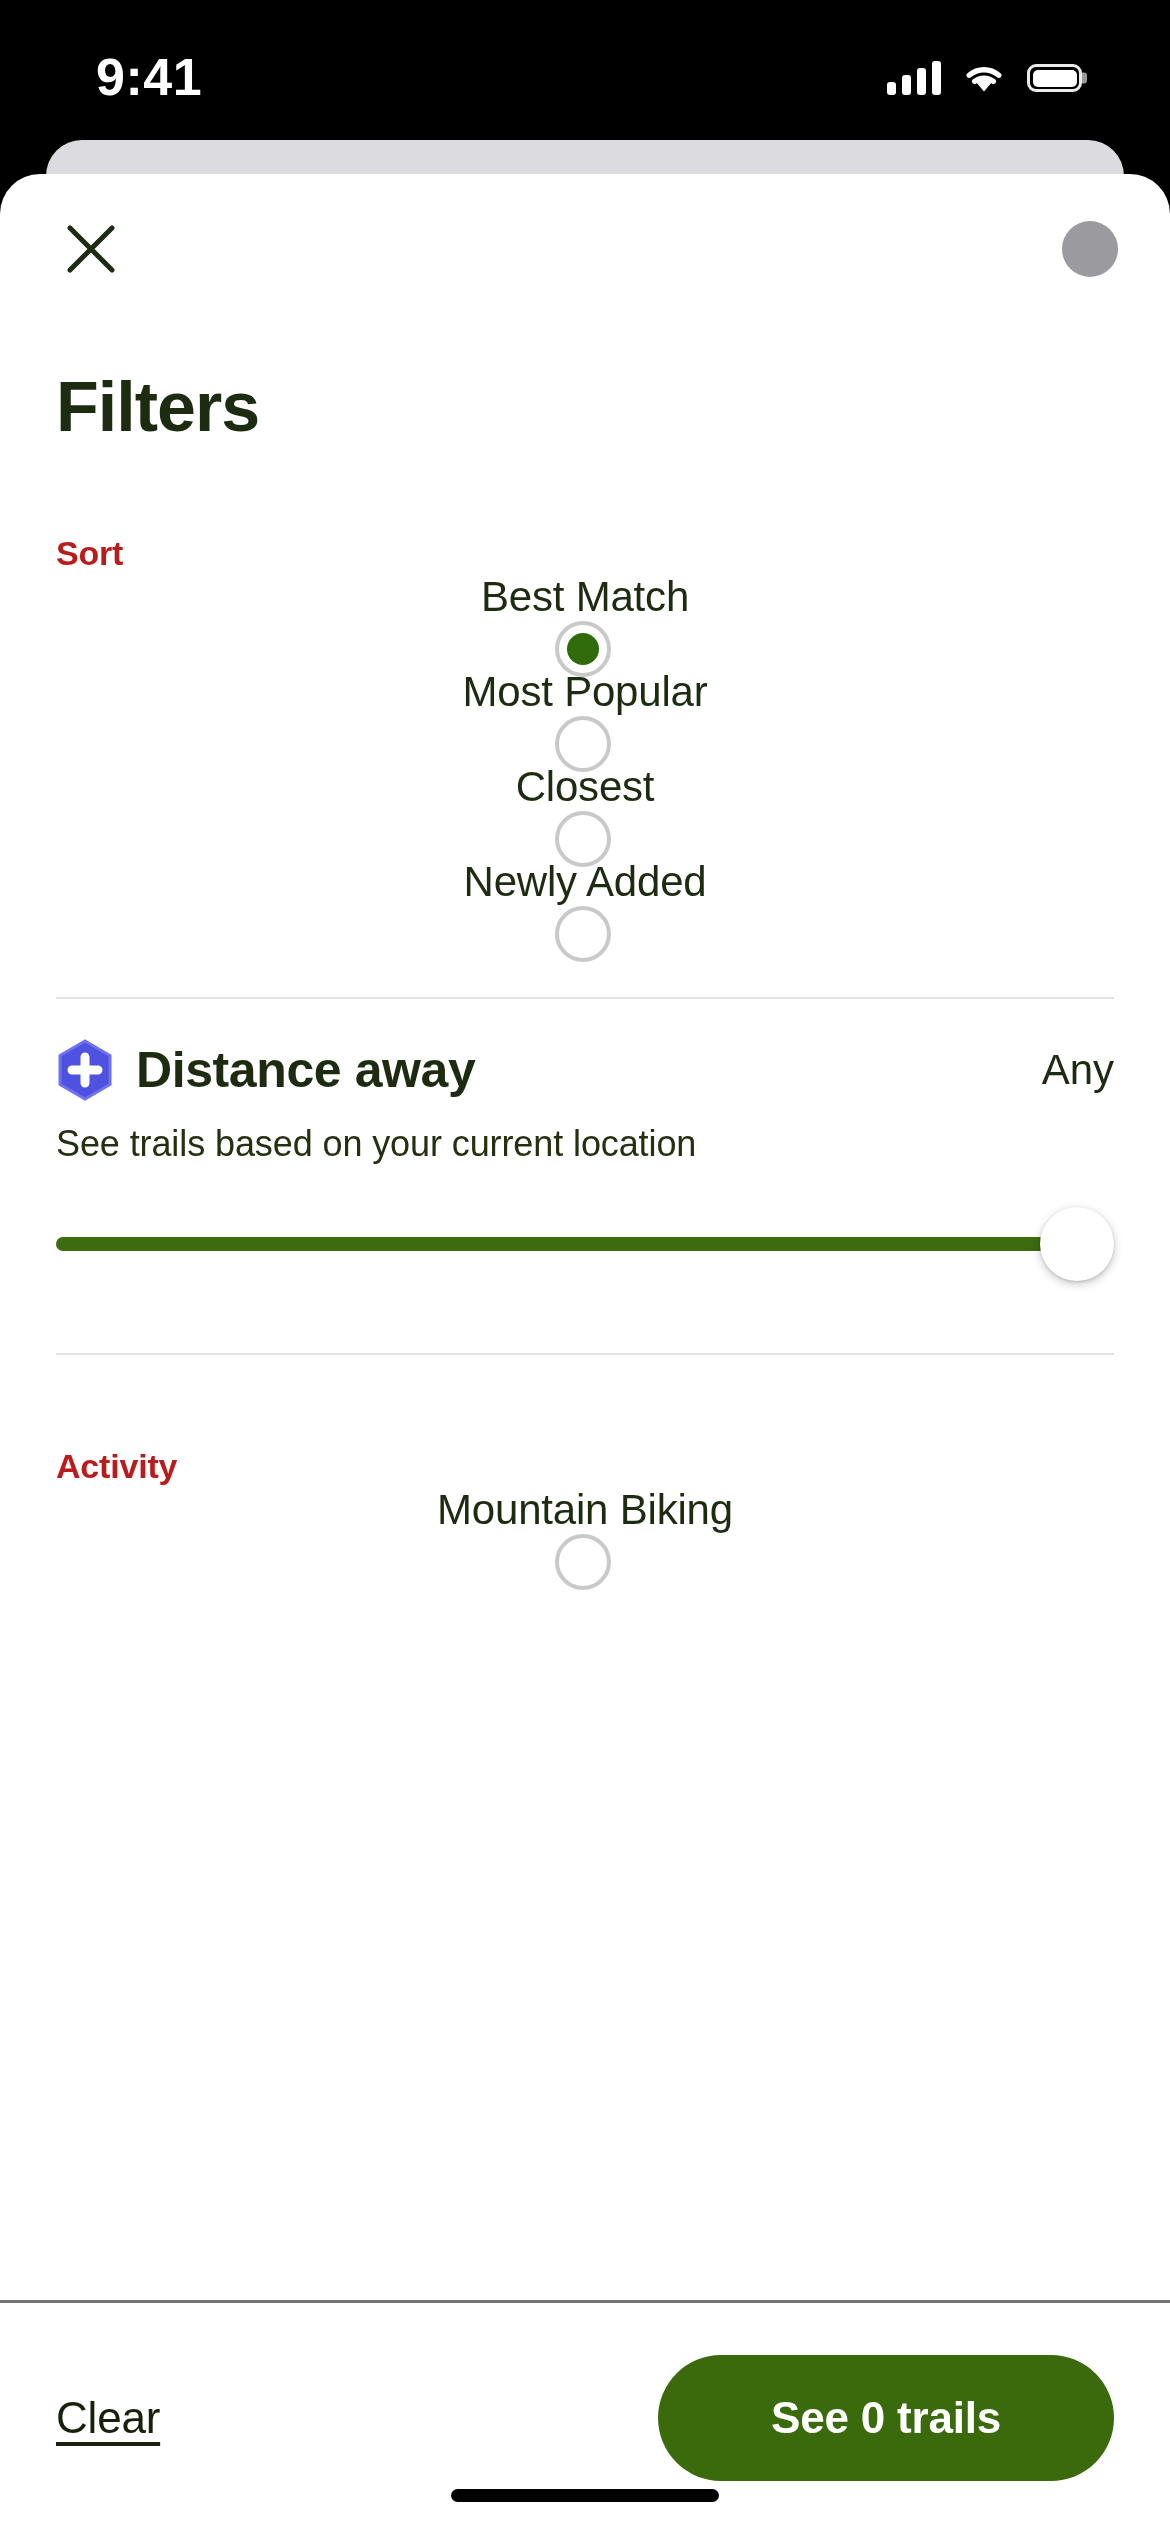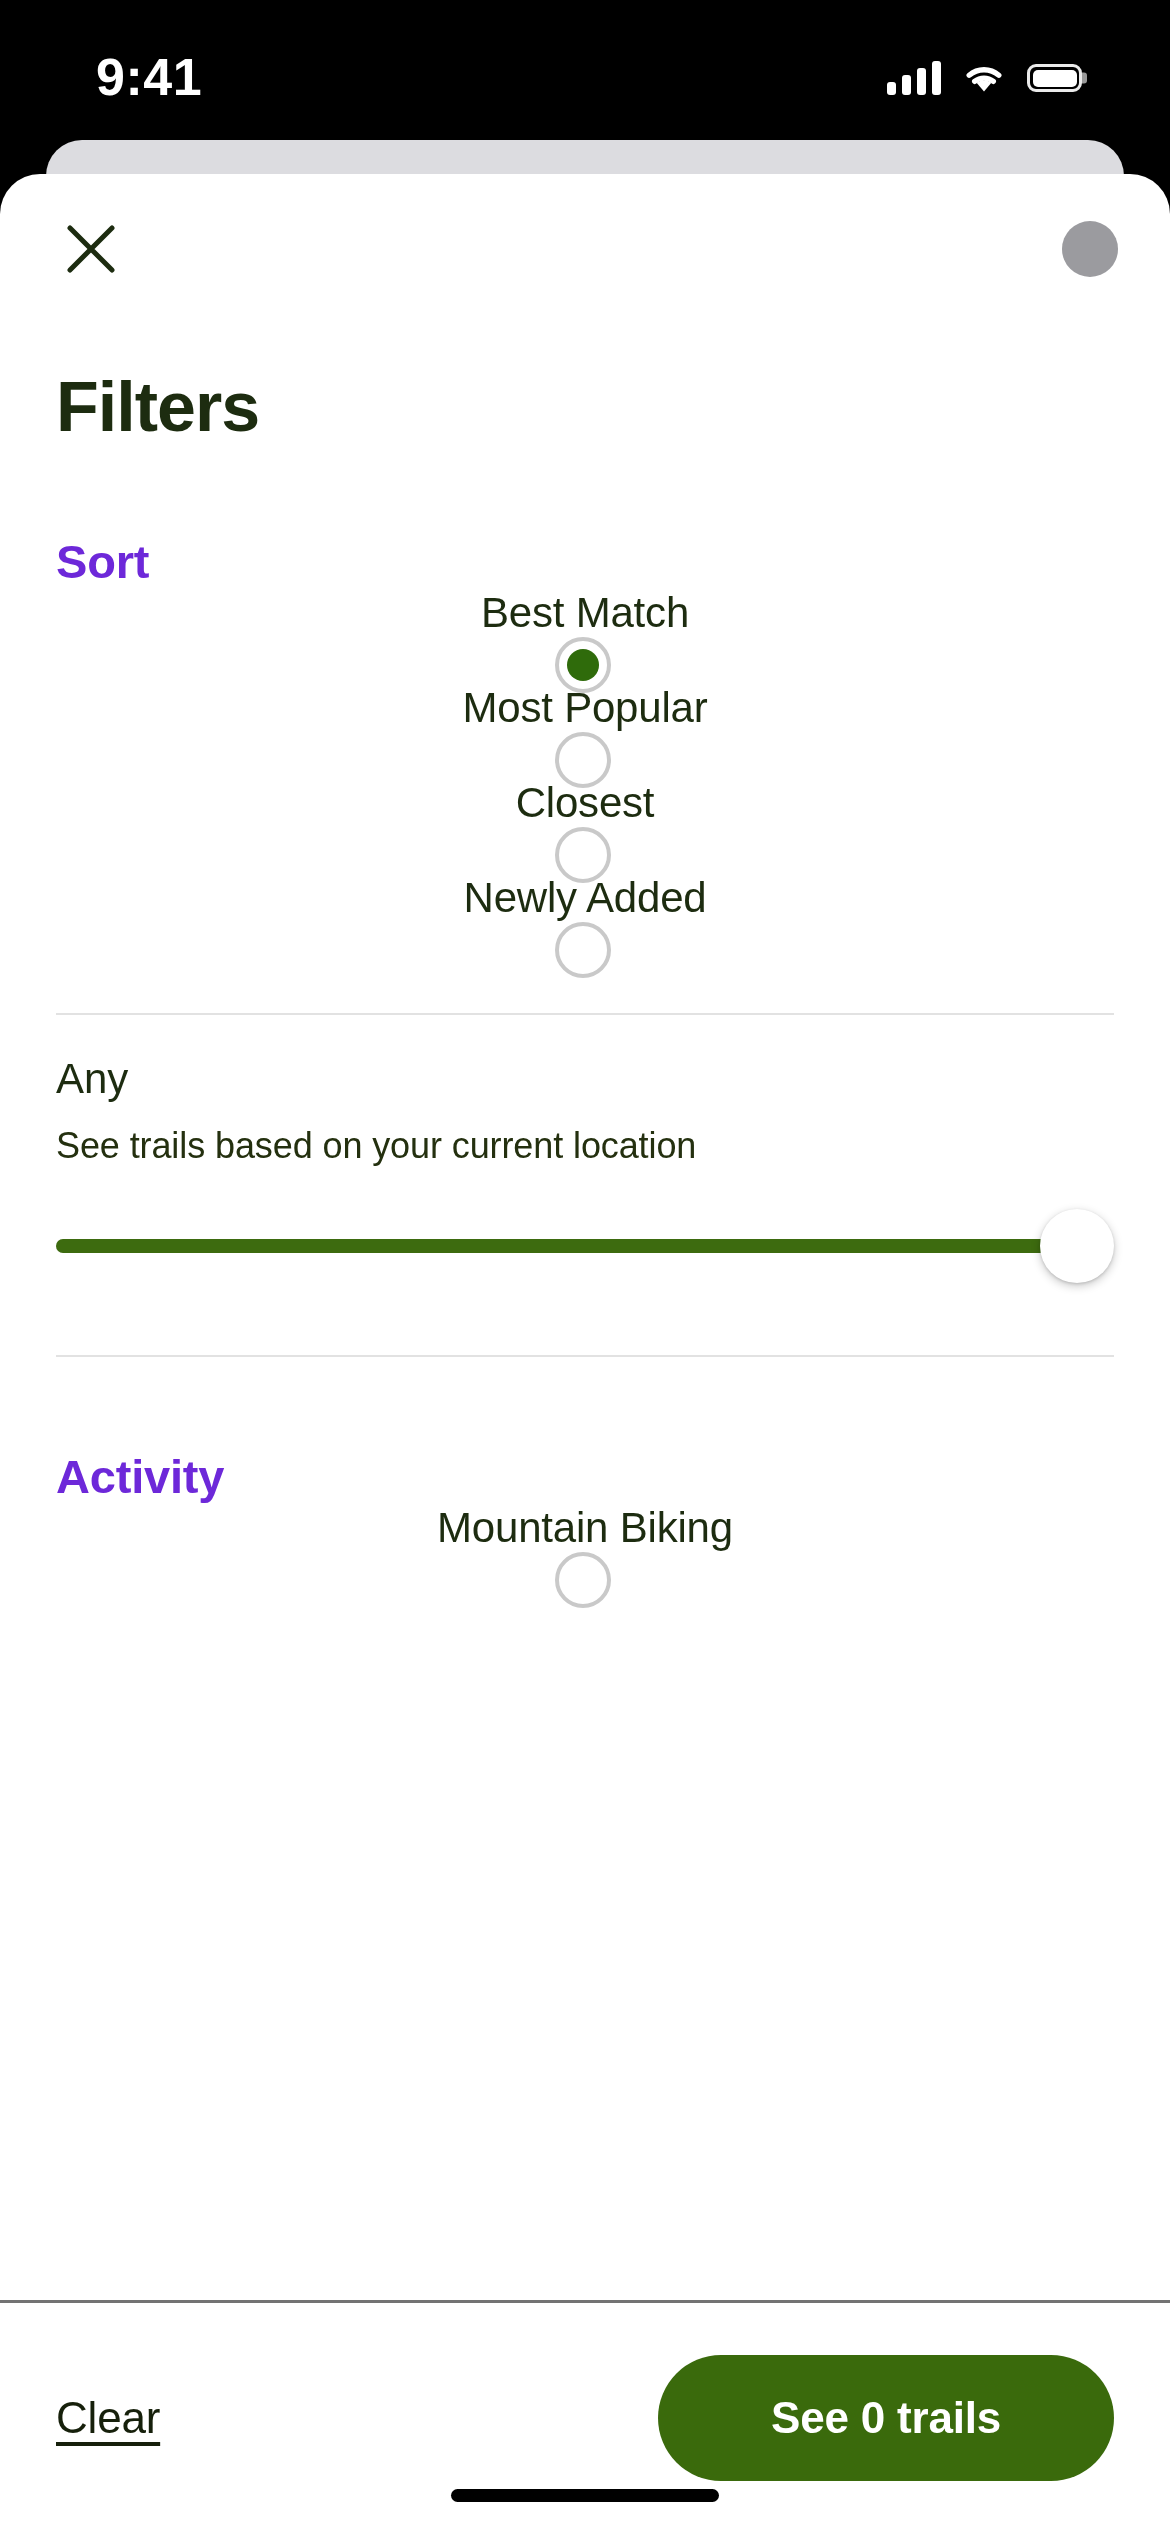--- a/index.html
+++ b/index.html
@@ -66,21 +66,21 @@
   
   .sheet-body { flex:1 1 auto; overflow:hidden; position:relative; }
   .inner { padding:0 56px; }
 
   .page-title {
     font-size:70px; line-height:1; font-weight:700; color:#1d2c10;
     letter-spacing:-1px; margin:48px 0 0 0;
   }
 
   .section-title {
-    font-size:47px; font-weight:700; color:#6d28d9; letter-spacing:-0.2px;
+    font-size:34px; font-weight:700; color:#b91c1c; letter-spacing:-0.2px;
     margin-top:92px;
   }
 
   
   .opt-row {
     display:flex; align-items:center; justify-content:space-between;
     height:95px; margin-top:0;flex-direction:column;
   }
   .opt-row + .opt-row { margin-top:0; }
   .opt-label { font-size:42px; color:#1d2c10; letter-spacing:-0.2px; }
@@ -203,20 +203,27 @@
         </div>
         <div class="opt-row">
           <span class="opt-label">Newly Added</span>
           <span class="radio"></span>
         </div>
 
         <div class="divider"></div>
 
         <div class="distance">
           <div class="dist-head">
+            <div class="dist-left">
+              <svg class="badge-icon" viewBox="0 0 58 62">
+                <path d="M29 2 L54 16.5 L54 45.5 L29 60 L4 45.5 L4 16.5 Z" fill="#4f52e0" stroke="#6f72f0" stroke-width="3"></path>
+                <path d="M29 18 L29 44 M16 31 L42 31" stroke="#fff" stroke-width="9" stroke-linecap="round"></path>
+              </svg>
+              <span class="dist-title">Distance away</span>
+            </div>
             <span class="dist-value">Any</span>
           </div>
           <div class="dist-sub">See trails based on your current location</div>
 
           <div class="slider-wrap">
             <div class="slider-track">
               <div class="slider-fill"></div>
             </div>
             <div class="slider-thumb"></div>
           </div>

